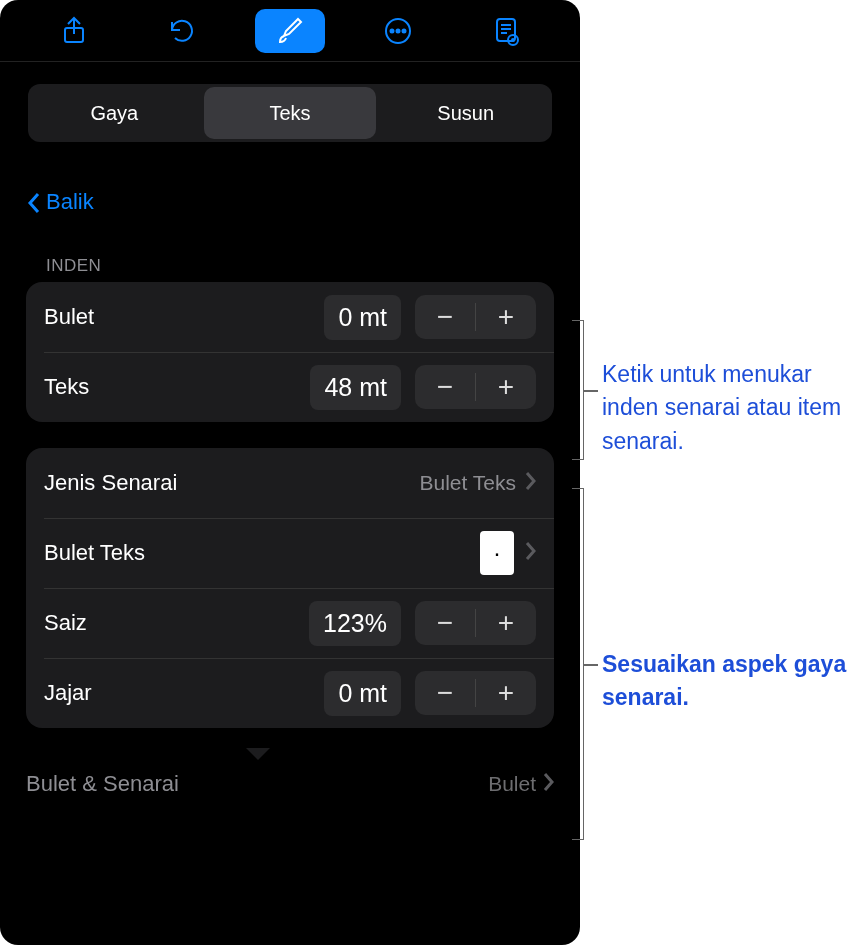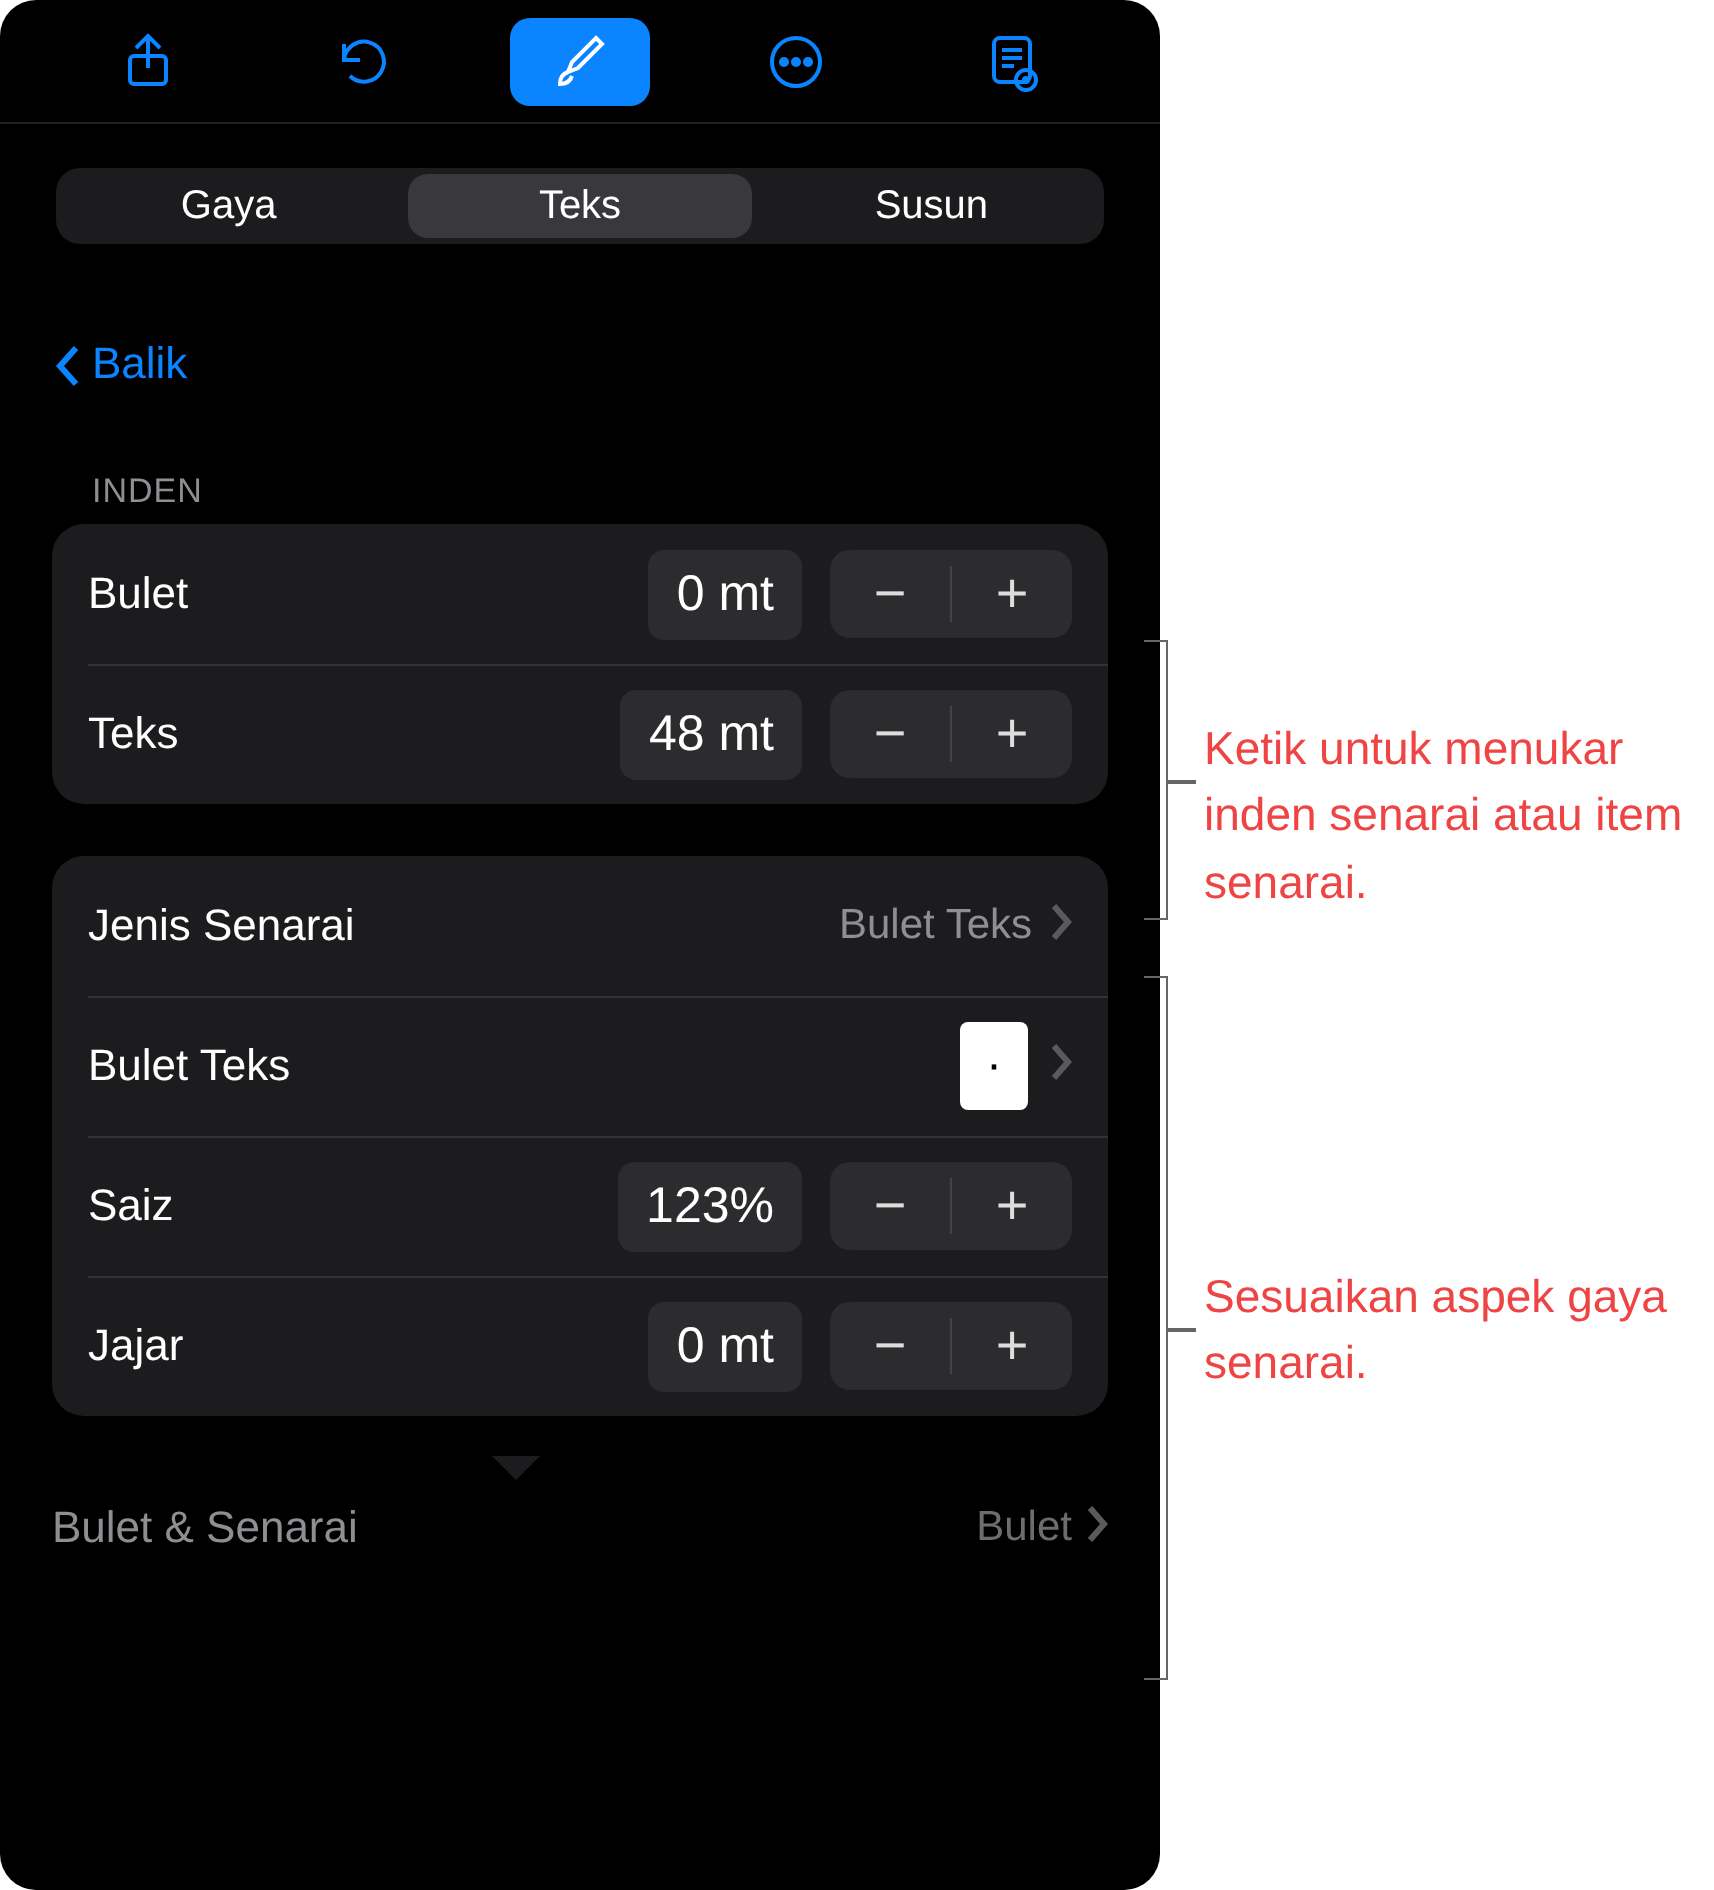--- a/index.html
+++ b/index.html
@@ -42,21 +42,21 @@
   .toolbar .tb-btn.active {
     background: #0a84ff;
     color: #fff;
   }
   .toolbar svg { stroke: currentColor; fill: none; stroke-width: 2; }
 
   .segmented {
     margin: 22px 28px 0 28px;
     background: #1c1c1e;
     border-radius: 12px;
-    height: 38px;
+    height: 58px;
     display: flex;
     overflow: hidden;
   }
   .segmented .seg {
     flex: 1;
     display: flex;
     align-items: center;
     justify-content: center;
     font-size: 20px;
     color: #fff;
@@ -208,21 +208,21 @@
     width:0;height:0;
     border-left:12px solid transparent;
     border-right:12px solid transparent;
     border-top:12px solid #1c1c1e;
   }
 
   
   .callout {
     position: absolute;
     font-size: 23px;
-    color: #ef4444;
+    color: #1d4ed8;
     line-height: 1.45;
     width: 250px;
   }
   .bracket {
     position: absolute;
     border-right: 1.5px solid #666;
     border-top: 1.5px solid #666;
     border-bottom: 1.5px solid #666;
     width: 12px;
   }
@@ -358,13 +358,13 @@
   </div>
 
 </div>
 
 <div class="bracket" style="left:572px; top:320px; height:140px;"></div>
 <div class="leader" style="left:584px; top:390px; width:14px;"></div>
 <div class="callout" style="left:602px; top:358px;">Ketik untuk menukar inden senarai atau item senarai.</div>
 
 <div class="bracket" style="left:572px; top:488px; height:352px;"></div>
 <div class="leader" style="left:584px; top:664px; width:14px;"></div>
-<div class="callout" style="left:602px; top:632px;">Sesuaikan aspek gaya senarai.</div>
+<div class="callout" style="left:602px; top:648px;font-weight:bold;">Sesuaikan aspek gaya senarai.</div>
 
 </body></html>

